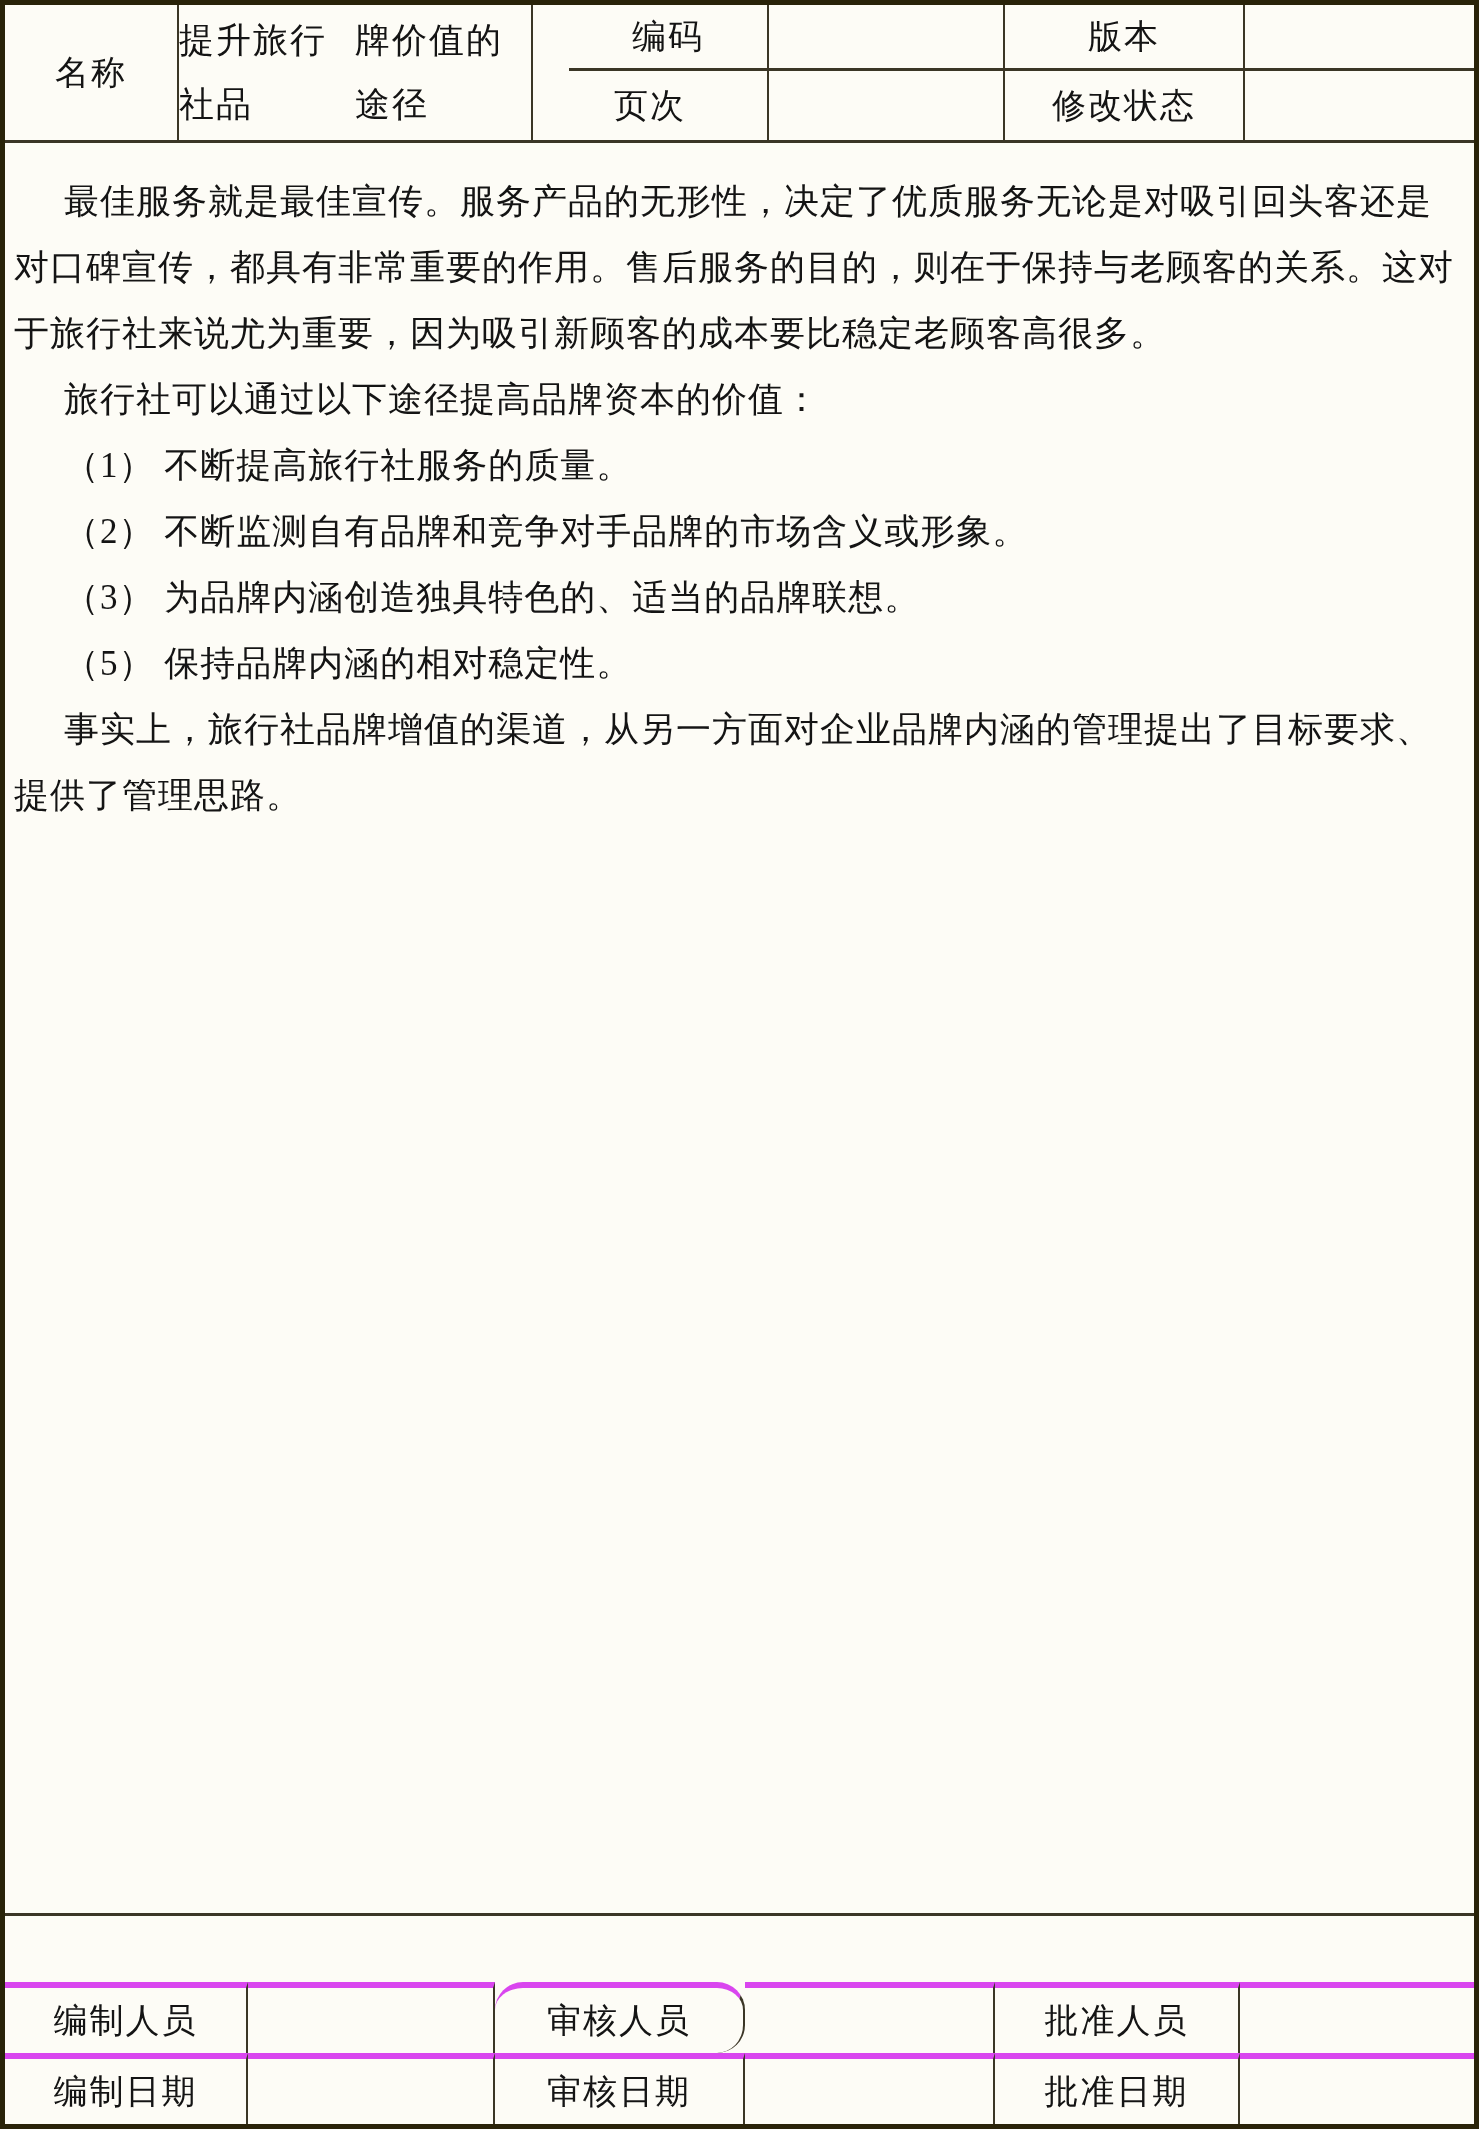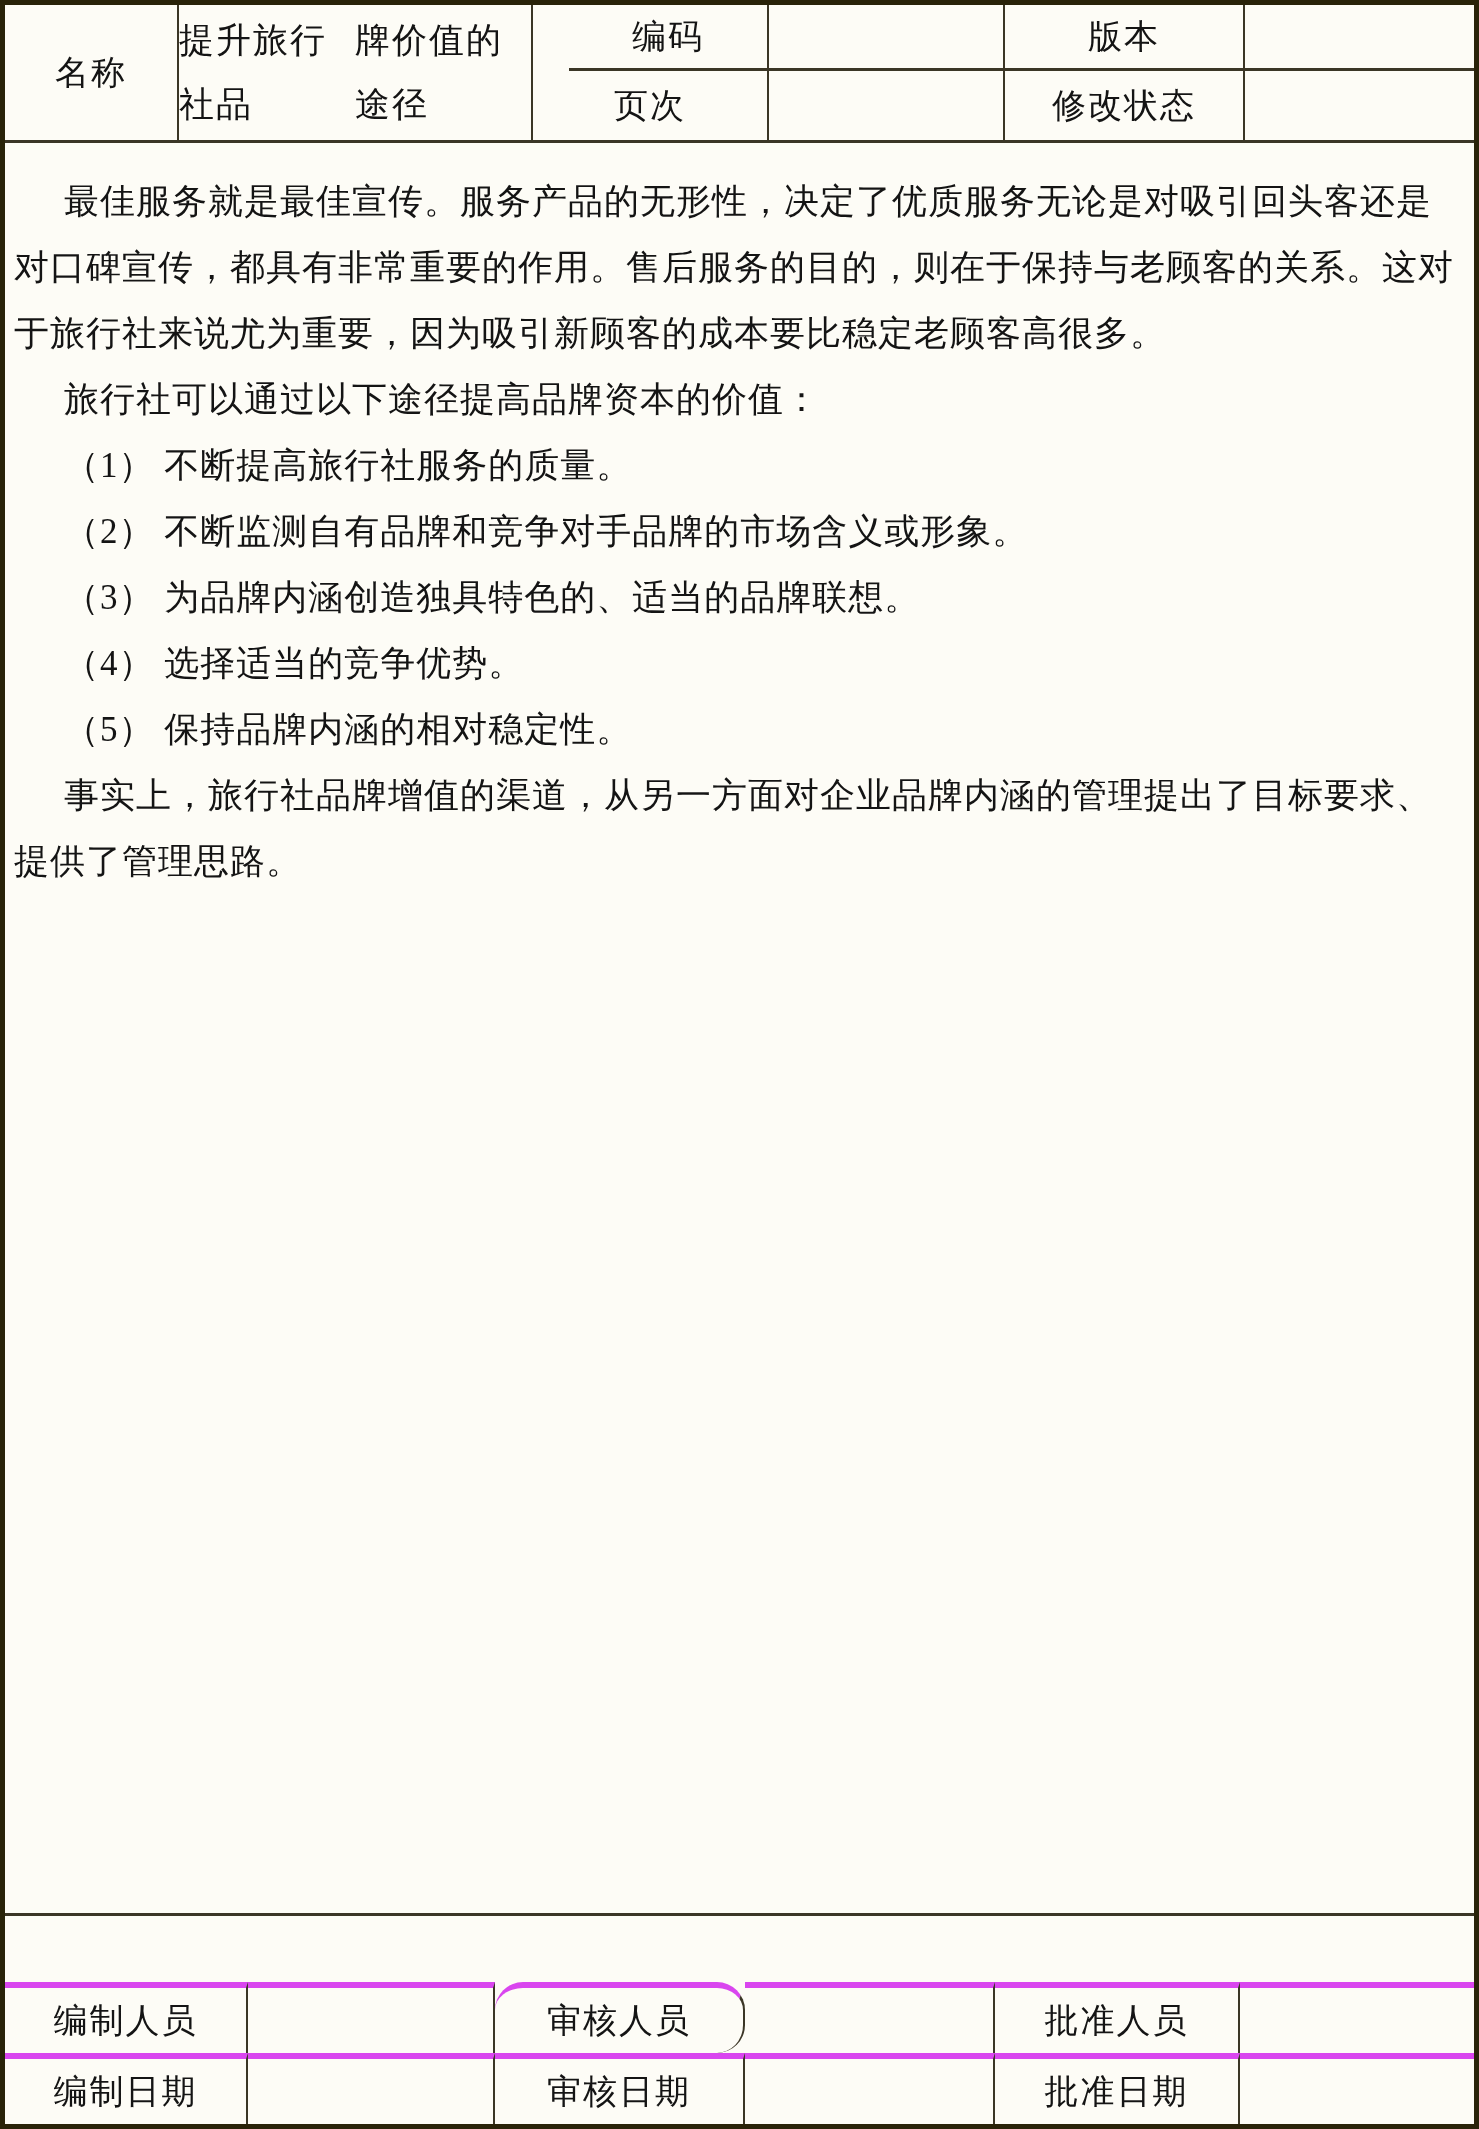--- a/index.html
+++ b/index.html
@@ -120,21 +120,20 @@
       <span></span>
     </div>
   </div>
 
   <div class="body-cell">
     <p>最佳服务就是最佳宣传。服务产品的无形性，决定了优质服务无论是对吸引回头客还是对口碑宣传，都具有非常重要的作用。售后服务的目的，则在于保持与老顾客的关系。这对于旅行社来说尤为重要，因为吸引新顾客的成本要比稳定老顾客高很多。</p>
     <p>旅行社可以通过以下途径提高品牌资本的价值：</p>
     <div class="li">（1） 不断提高旅行社服务的质量。</div>
     <div class="li">（2） 不断监测自有品牌和竞争对手品牌的市场含义或形象。</div>
     <div class="li">（3） 为品牌内涵创造独具特色的、适当的品牌联想。</div>
-    <div class="li">（4） 选择适当的竞争优势。</div>
     <div class="li">（5） 保持品牌内涵的相对稳定性。</div>
     <p>事实上，旅行社品牌增值的渠道，从另一方面对企业品牌内涵的管理提出了目标要求、提供了管理思路。</p>
   </div>
 
   <div class="footer-grid">
     <div class="fcell notes-value" style="grid-row:1;">
       <span></span>
     </div>
 
     <div class="fcell br bt" style="grid-column:1;grid-row:2;">

